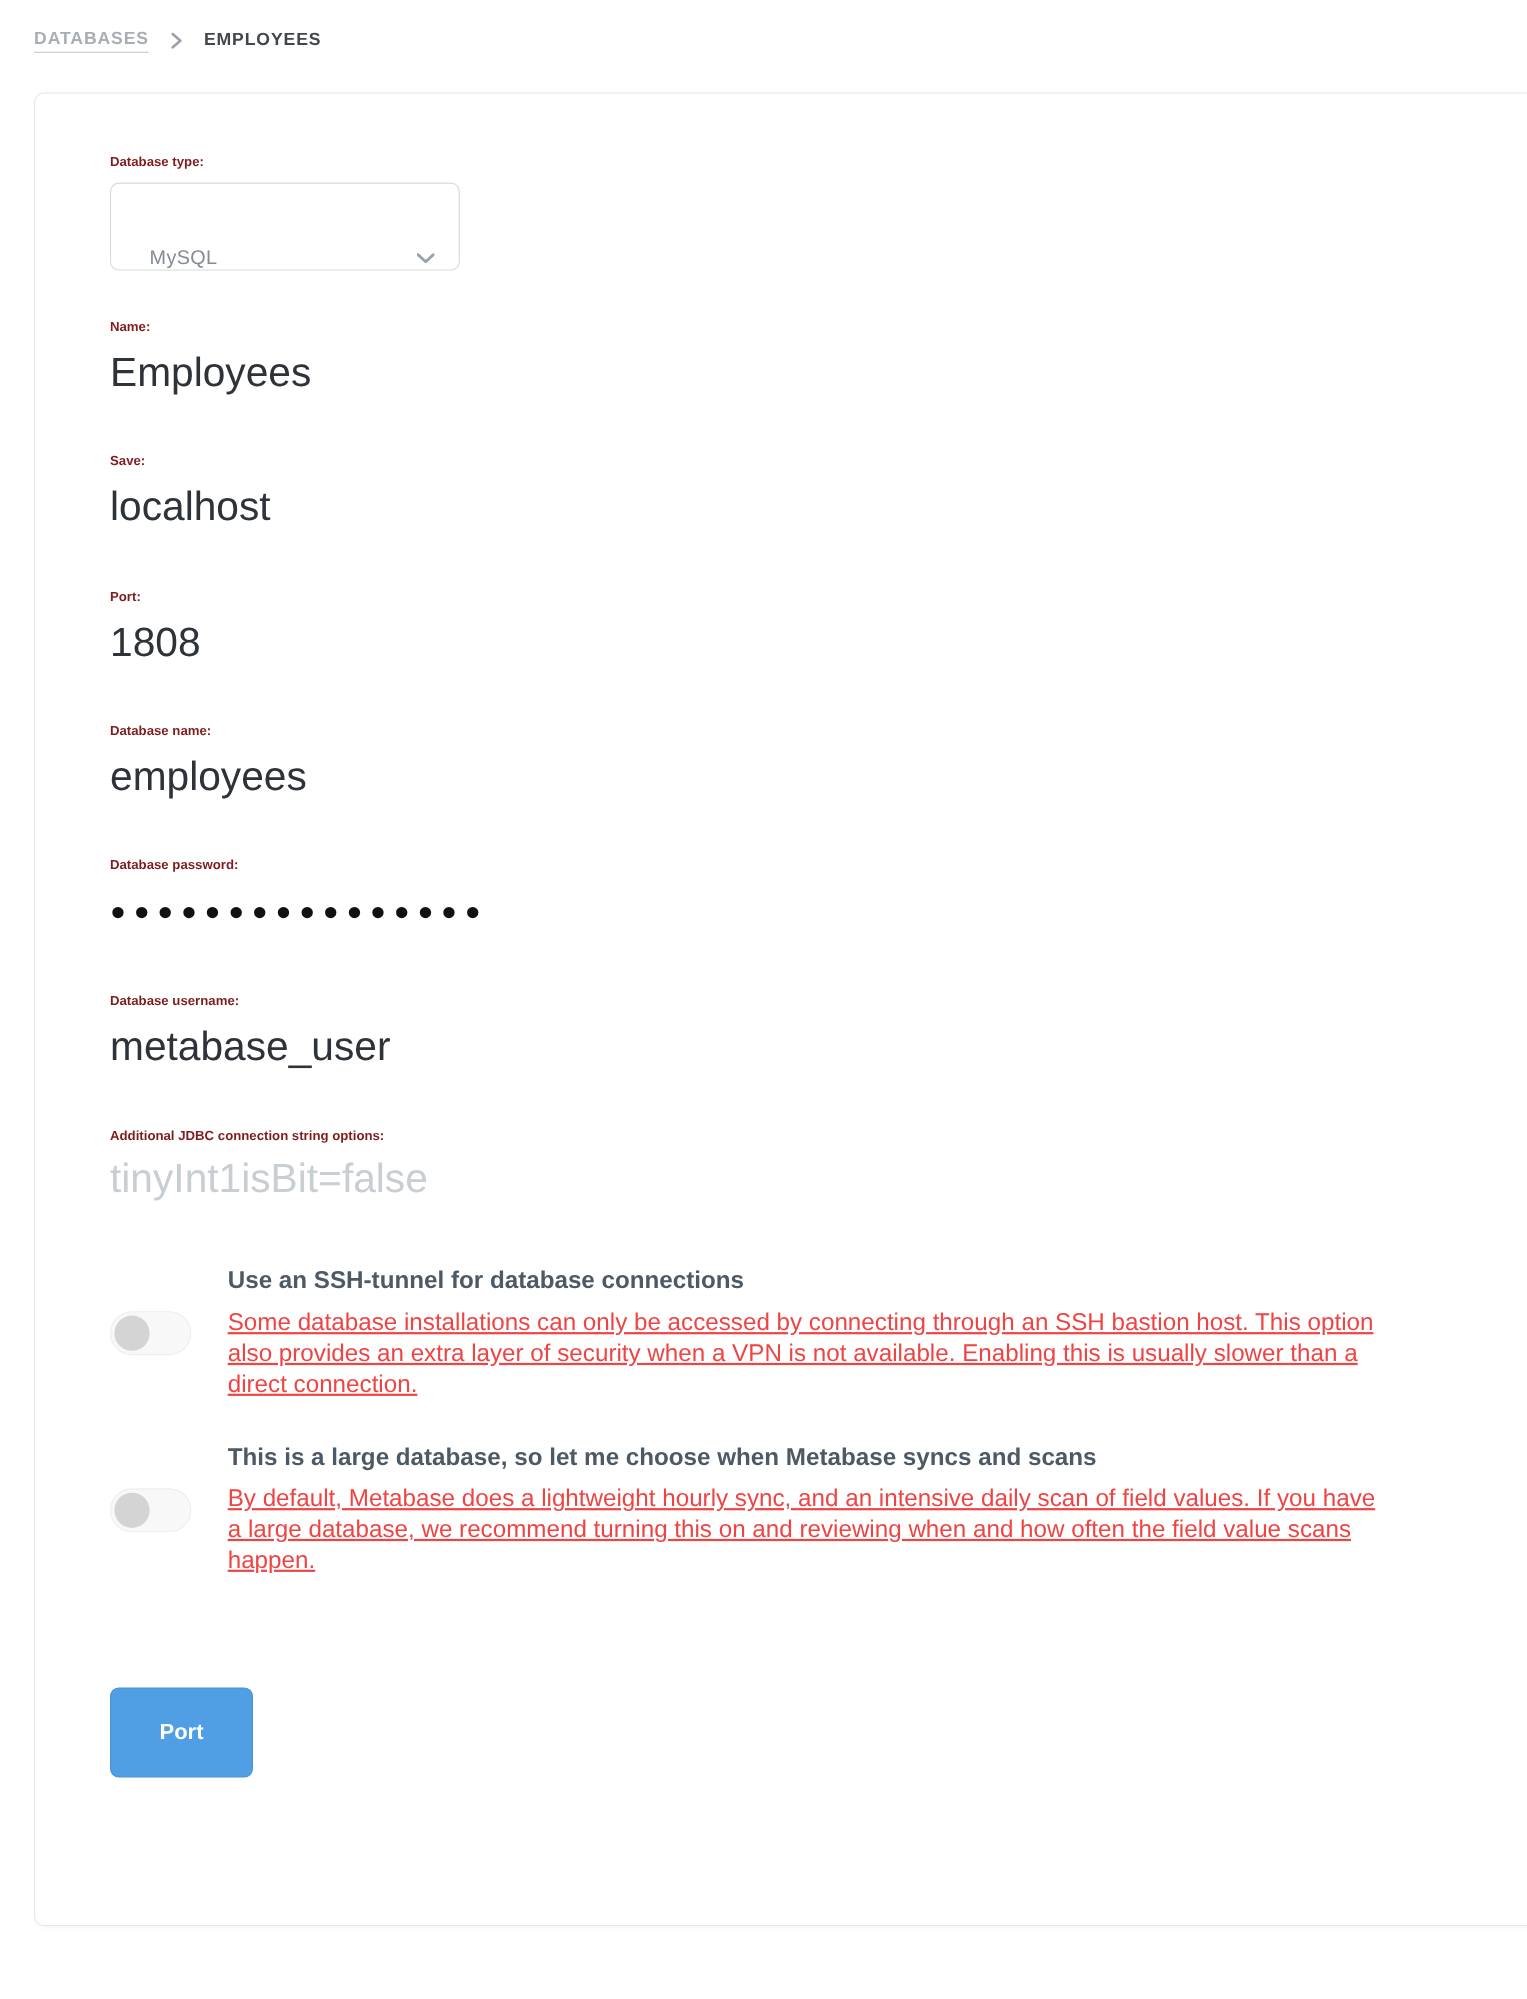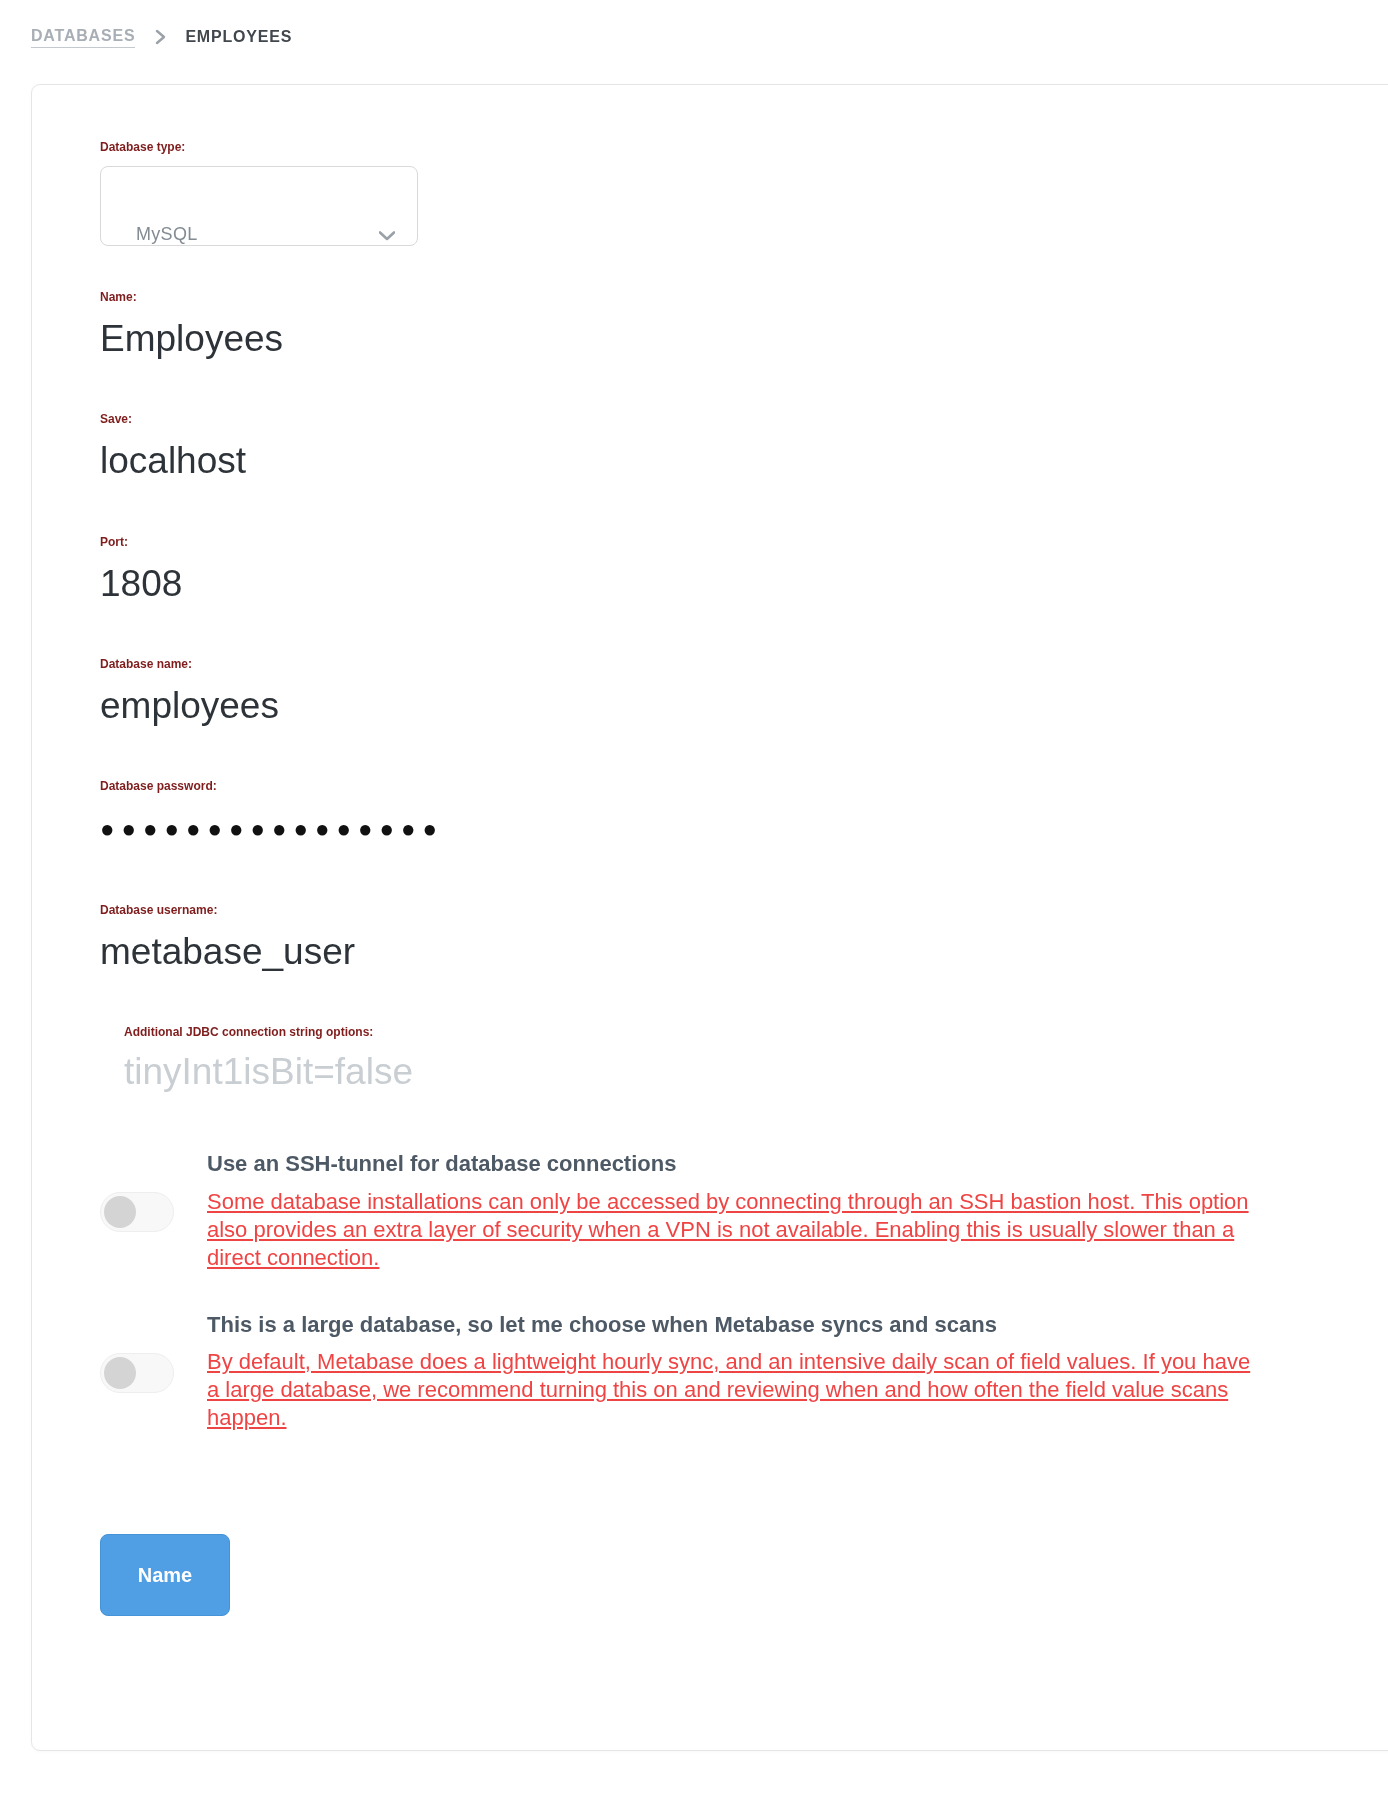--- a/index.html
+++ b/index.html
@@ -104,21 +104,21 @@
     border: none;
     outline: none;
     background: transparent;
     font-family: "Liberation Sans", sans-serif;
     font-size: 37px;
     width: 700px;
     color: #0c4a6e;
     padding: 0;
   }
   .jdbc-input::placeholder { color: #c9ced3; opacity: 1; }
-  .field-jdbc { margin-bottom: 58px; margin-left: 24px; }
+  .field-jdbc { margin-bottom: 58px; }
 
   
   .toggle-row {
     display: flex;
     align-items: center;
     margin-bottom: 40px;
   }
   .toggle {
     flex: 0 0 auto;
     width: 74px;
@@ -255,15 +255,15 @@
     <div class="toggle">
       <div class="toggle-knob"></div>
     </div>
     <div class="toggle-text">
       <div class="toggle-title">This is a large database, so let me choose when Metabase syncs and scans</div>
       <div class="toggle-desc">By default, Metabase does a lightweight hourly sync, and an intensive daily scan of field values. If you have a large database, we recommend turning this on and reviewing when and how often the field value scans happen.</div>
     </div>
   </div>
 
   
-  <button class="save-btn">Name</button>
+  <button class="save-btn">Port</button>
 
 </div>
 
 </body></html>

